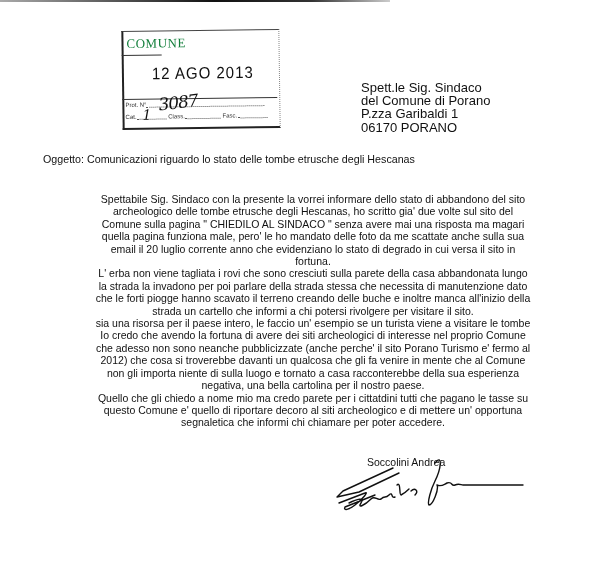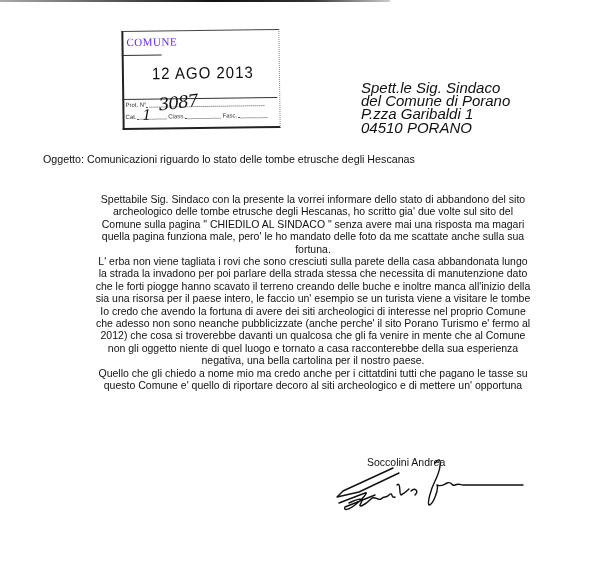--- a/index.html
+++ b/index.html
@@ -4,32 +4,32 @@
 <style>
   html, body { margin: 0; padding: 0; background: #ffffff; }
   body { width: 600px; height: 575px; position: relative; overflow: hidden; font-family: "Liberation Sans", sans-serif; color: #111; }
   .top-edge { position: absolute; left: 0; top: 0; width: 390px; height: 2px;
     background: linear-gradient(90deg, #aaa 0%, #555 30%, #111 55%, #333 80%, #ccc 100%); }
 
   .stamp { position: absolute; left: 122px; top: 30px; width: 157px; height: 98px;
     transform: rotate(-0.8deg); }
   .stamp-frame { position: absolute; left: 0; top: 0; width: 155px; height: 96px;
     border-left: 2px solid #222; border-top: 1px solid #444; border-right: 1px dotted #888; border-bottom: 2px solid #222; }
-  .stamp-comune { position: absolute; left: 5px; top: 5px; font-family: "Liberation Serif", serif; font-size: 11px; letter-spacing: 0.5px; color: #6d28d9; }
+  .stamp-comune { position: absolute; left: 5px; top: 5px; font-family: "Liberation Serif", serif; font-size: 13px; letter-spacing: 0.5px; color: #15803d; }
   .stamp-sep { position: absolute; left: 0; top: 24px; width: 40px; height: 1px; background: #333; }
   .stamp-date { position: absolute; left: 30px; top: 34px; font-family: "Liberation Sans", sans-serif; font-size: 15px; letter-spacing: 1px; color: #111; transform: scaleY(1.1); }
   .stamp-inner-line { position: absolute; left: 0; top: 68px; width: 155px; height: 1px; background: #333; }
   .stamp-row { position: absolute; left: 3px; font-size: 6px; color: #333; white-space: nowrap; }
   .stamp-row.r1 { top: 71px; }
   .stamp-row.r2 { top: 83px; }
   .stamp-row .dots { display: inline-block; border-bottom: 1px dotted #555; vertical-align: bottom; }
   .stamp-prot-num { position: absolute; left: 36px; top: 62px; font-family: "DejaVu Serif", serif; font-style: italic; font-size: 17px; color: #111; transform: rotate(-6deg); letter-spacing: -1px; }
   .stamp-cat-mark { position: absolute; left: 20px; top: 76px; font-family: "DejaVu Serif", serif; font-style: italic; font-size: 14px; color: #111; }
 
-  .addressee { position: absolute; left: 361px; top: 81px; font-size: 15px; line-height: 13.2px; color: #111; font-style: italic; }
+  .addressee { position: absolute; left: 361px; top: 81px; font-size: 13px; line-height: 13.2px; color: #111; }
   .addressee div { white-space: nowrap; }
 
   .subject { position: absolute; left: 43px; top: 153px; font-size: 10.7px; color: #111; white-space: nowrap; text-align: right; }
 
   .body-text { position: absolute; left: 43px; top: 193px; width: 540px; font-size: 10.5px; line-height: 12.4px; color: #111; }
   .body-text .line { white-space: nowrap; text-align: center; }
 
   .signer { position: absolute; left: 367px; top: 456px; font-size: 10.5px; color: #111; white-space: nowrap; }
   .signature { position: absolute; left: 335px; top: 455px; width: 200px; height: 80px; }
 </style>
@@ -53,42 +53,45 @@
     <span>Class.</span><span class="dots" style="width:36px;"></span>
     <span>Fasc.</span><span class="dots" style="width:30px;"></span>
   </div>
   <div class="stamp-cat-mark">1</div>
 </div>
 
 <div class="addressee">
   <div>Spett.le Sig. Sindaco</div>
   <div>del Comune di Porano</div>
   <div>P.zza Garibaldi 1</div>
-  <div>04510 PORANO</div>
+  <div>06170 PORANO</div>
 </div>
 
 <div class="subject">Oggetto: Comunicazioni riguardo lo stato delle tombe etrusche degli Hescanas</div>
 
 <div class="body-text">
   <div class="line">Spettabile Sig. Sindaco con la presente la vorrei informare dello stato di abbandono del sito</div>
   <div class="line">archeologico delle tombe etrusche degli Hescanas, ho scritto gia' due volte sul sito del</div>
   <div class="line">Comune sulla pagina " CHIEDILO AL SINDACO " senza avere mai una risposta ma magari</div>
   <div class="line">quella pagina funziona male, pero' le ho mandato delle foto da me scattate anche sulla sua</div>
+  <div class="line">email il 20 luglio corrente anno che evidenziano lo stato di degrado in cui versa il sito in</div>
   <div class="line">fortuna.</div>
   <div class="line">L' erba non viene tagliata i rovi che sono cresciuti sulla parete della casa abbandonata lungo</div>
   <div class="line">la strada la invadono per poi parlare della strada stessa che necessita di manutenzione dato</div>
   <div class="line">che le forti piogge hanno scavato il terreno creando delle buche e inoltre manca all'inizio della</div>
+  <div class="line">strada un cartello che informi a chi potersi rivolgere per visitare il sito.</div>
   <div class="line">sia una risorsa per il paese intero, le faccio un' esempio se un turista viene a visitare le tombe</div>
   <div class="line">Io credo che avendo la fortuna di avere dei siti archeologici di interesse nel proprio Comune</div>
   <div class="line">che adesso non sono neanche pubblicizzate (anche perche' il sito Porano Turismo e' fermo al</div>
   <div class="line">2012) che cosa si troverebbe davanti un qualcosa che gli fa venire in mente che al Comune</div>
-  <div class="line">non gli oggetto niente di quel luogo e tornato a casa racconterebbe della sua esperienza</div>
+  <div class="line">non gli importa niente di sulla luogo e tornato a casa racconterebbe della sua esperienza</div>
   <div class="line">negativa, una bella cartolina per il nostro paese.</div>
-  <div class="line">Quello che gli chiedo a nome mio ma credo anche per i cittatdini tutti che pagano le tasse su</div>
+  <div class="line">Quello che gli chiedo a nome mio ma credo parete per i cittatdini tutti che pagano le tasse su</div>
   <div class="line">questo Comune e' quello di riportare decoro al siti archeologico e di mettere un' opportuna</div>
+  <div class="line">segnaletica che informi chi chiamare per poter accedere.</div>
 </div>
 
 <div class="signer">Soccolini Andrea</div>
 
 <svg class="signature" viewBox="0 0 200 80" xmlns="http://www.w3.org/2000/svg">
   <g fill="none" stroke="#111" stroke-width="1.4" stroke-linecap="round" stroke-linejoin="round">
     <path d="M58 13 L8 36 L2 42 L24 37 L64 18"></path>
     <path d="M4 48 L30 38 C34 36 28 44 20 50 C14 55 8 56 10 52 L40 40"></path>
     <path d="M14 48 C22 44 30 42 26 48 C22 54 30 50 36 44 C40 40 42 46 46 44 C50 40 50 44 54 40 C58 36 56 44 60 42"></path>
     <path d="M62 30 C66 26 64 40 66 40 C70 38 72 36 74 34"></path>

